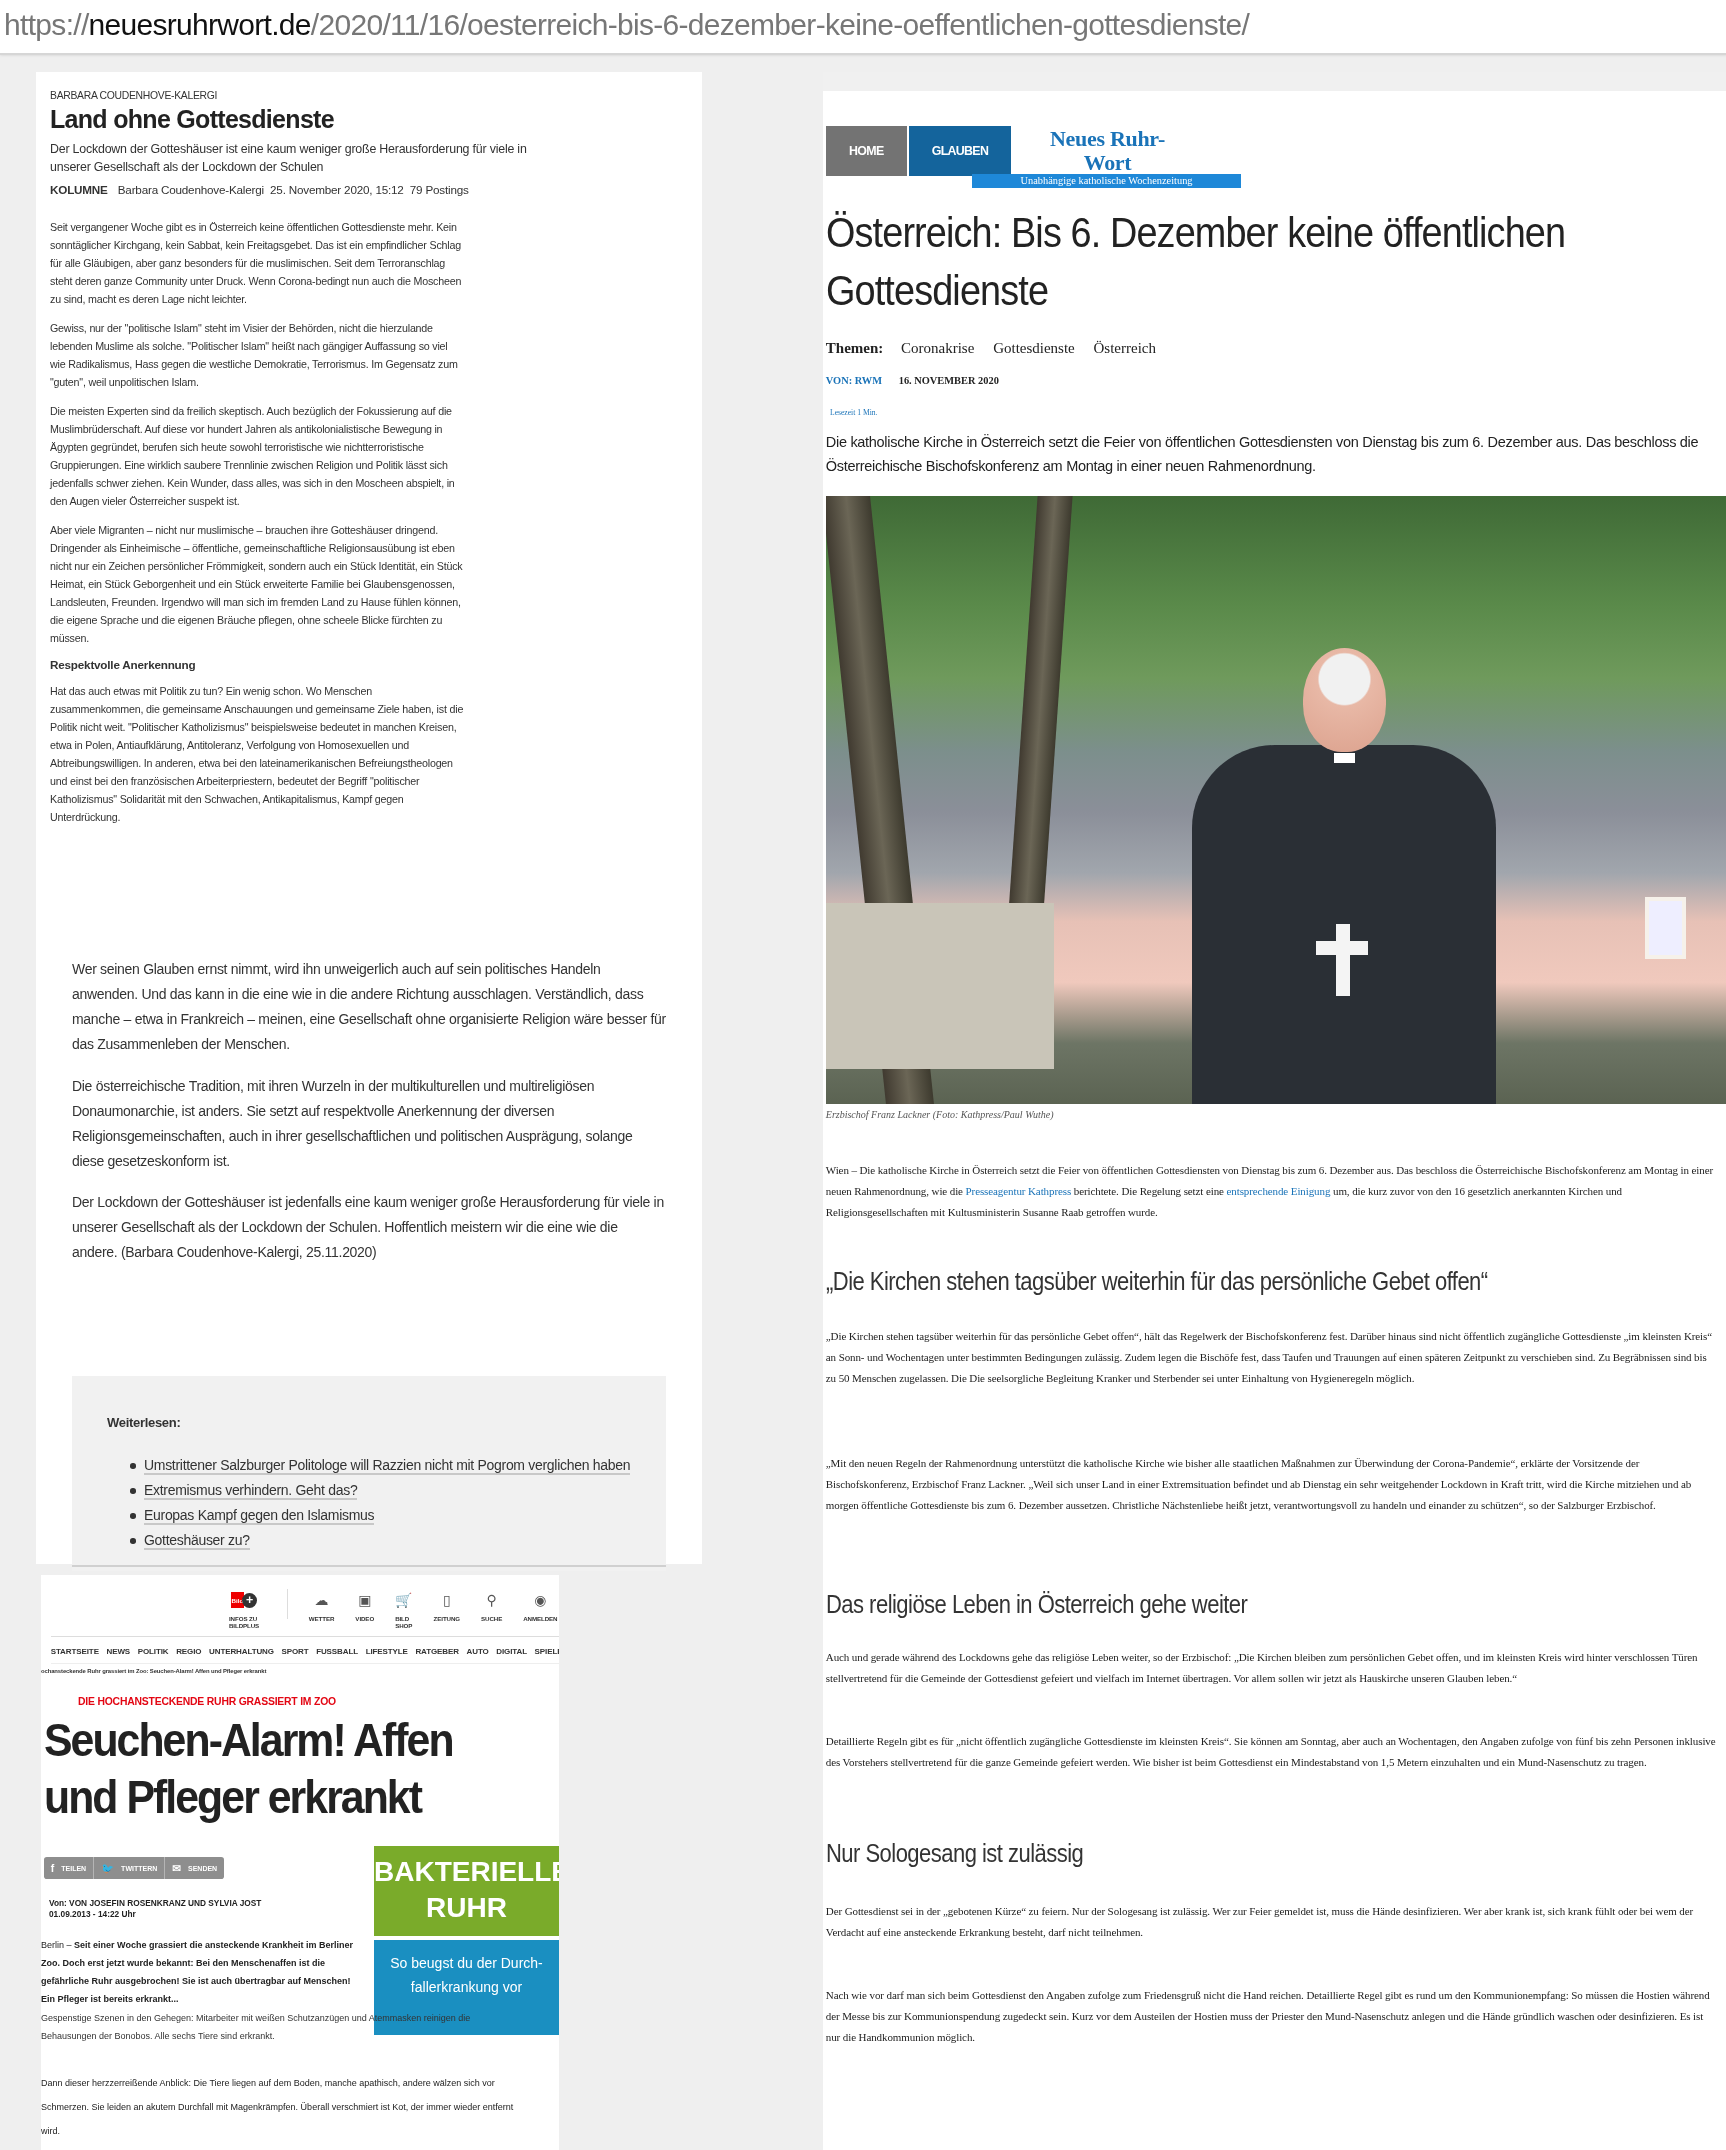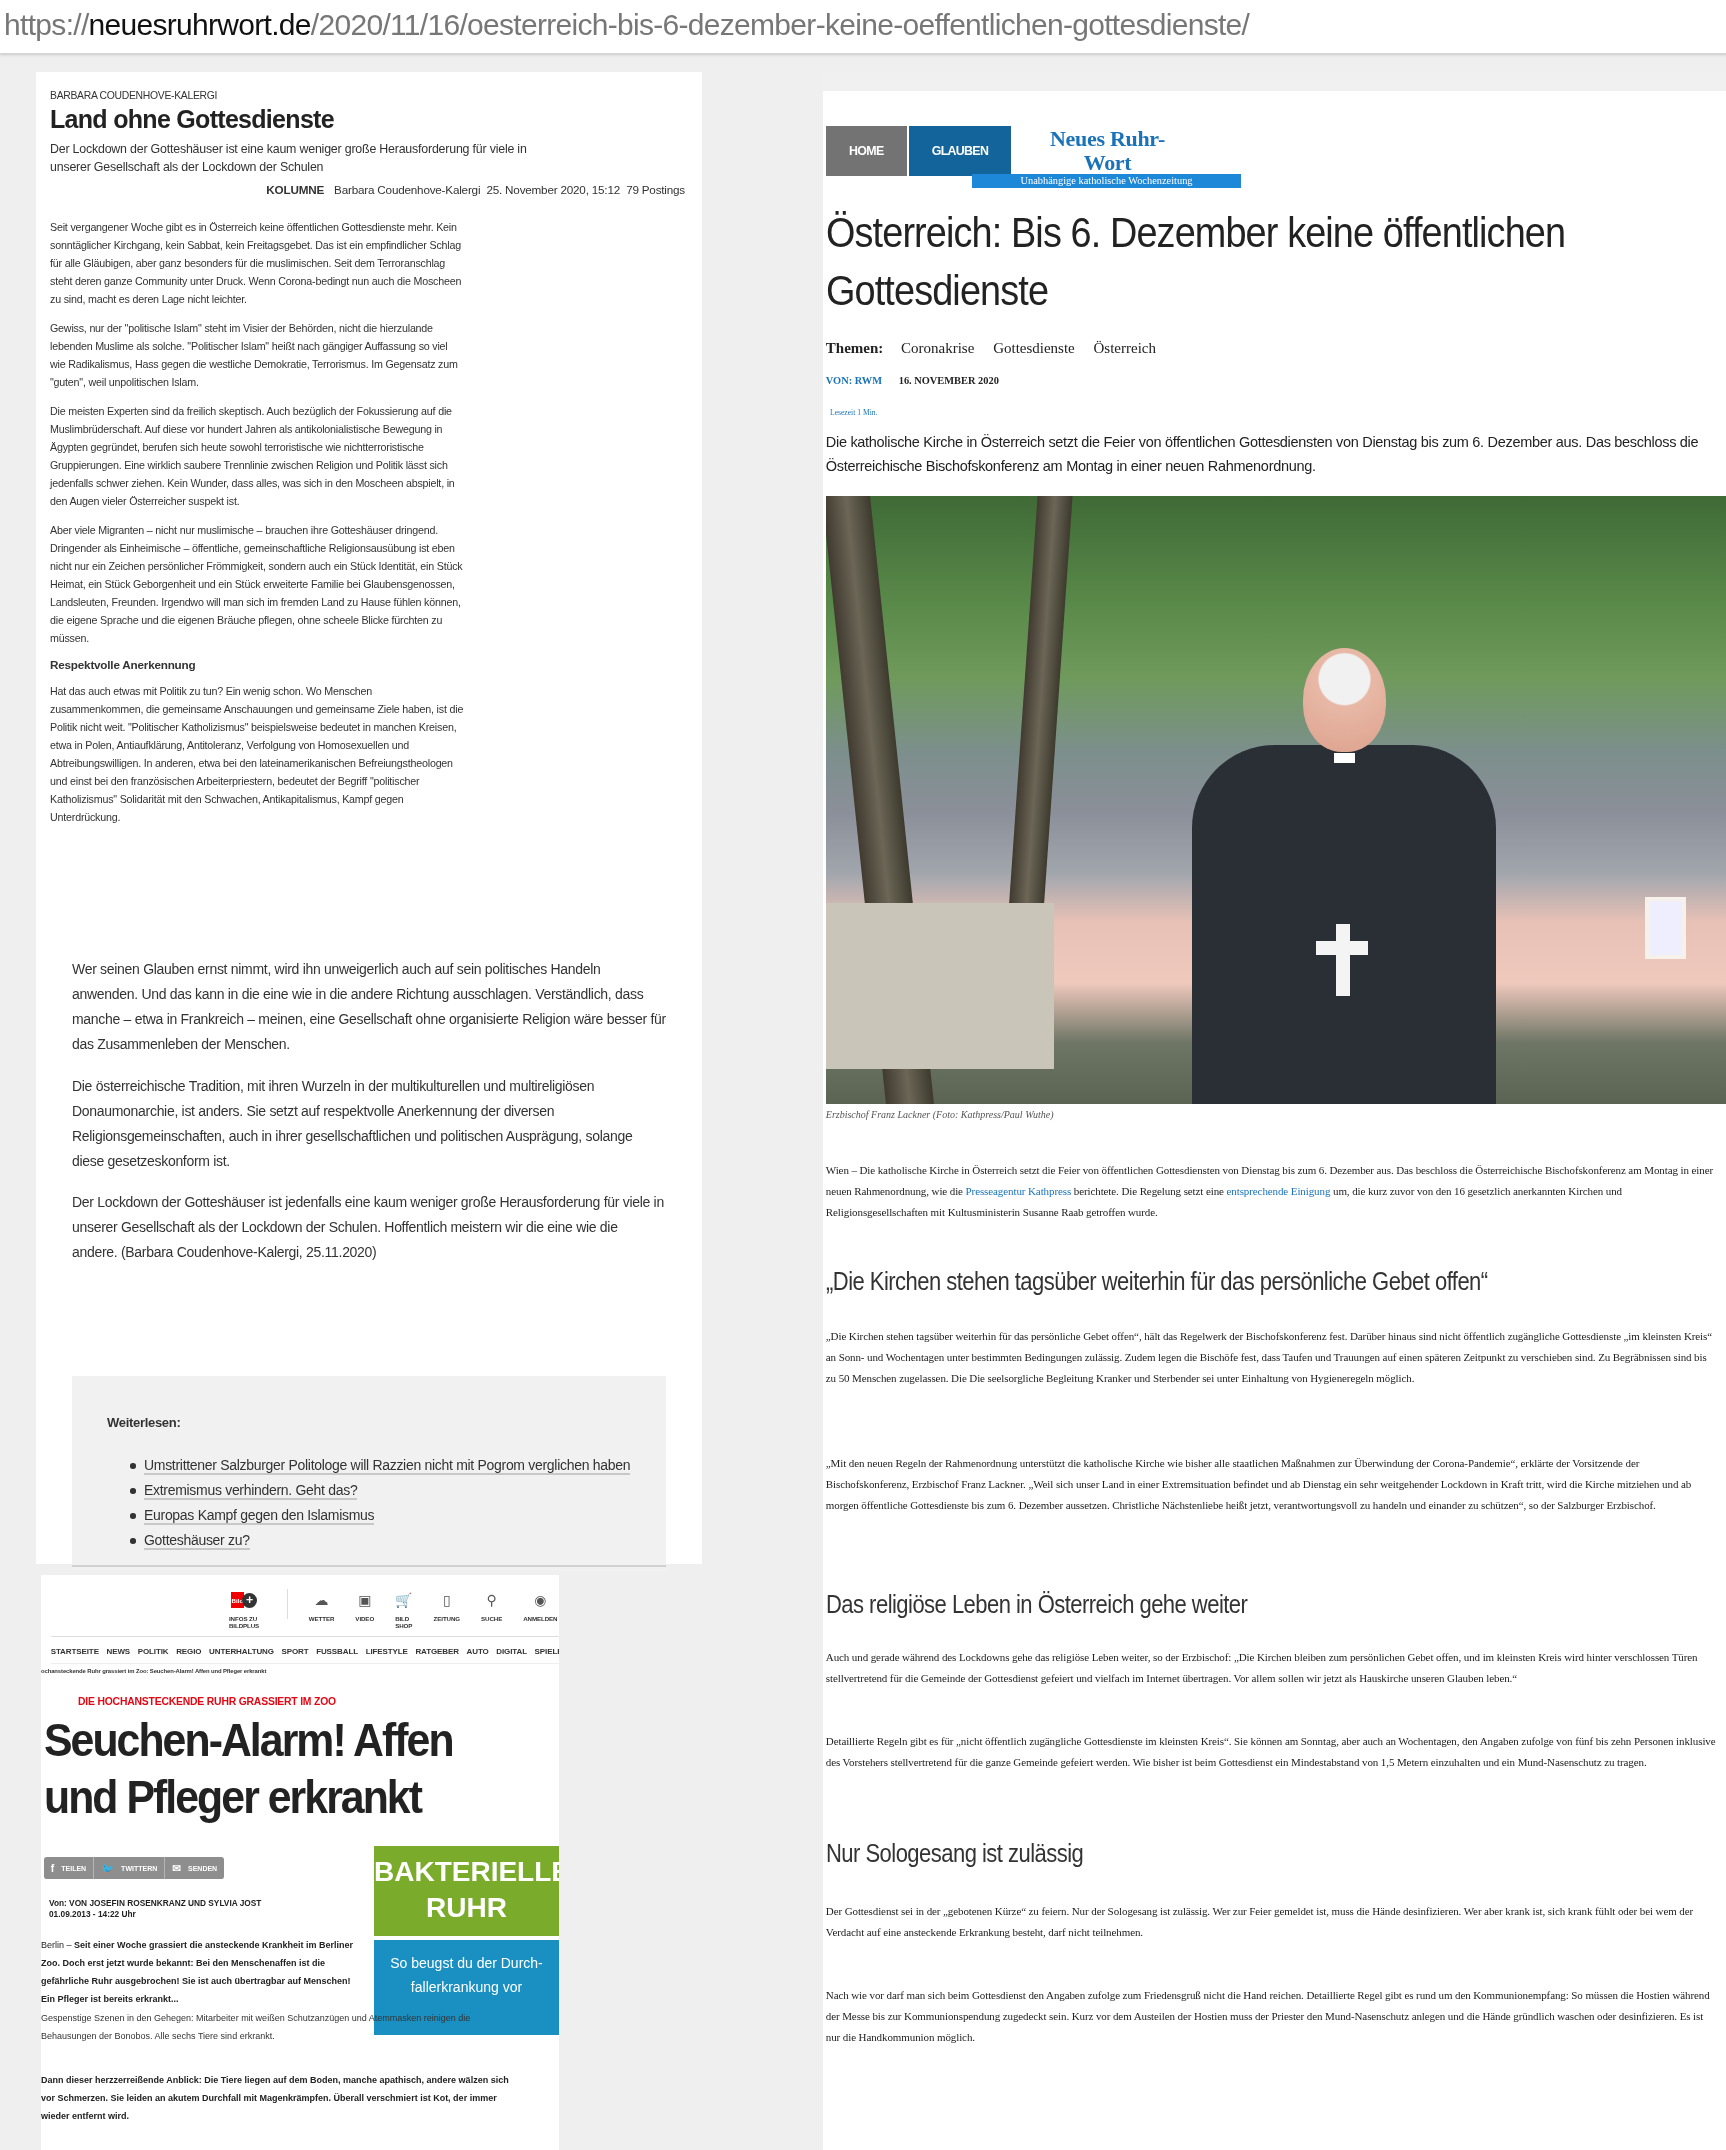--- a/index.html
+++ b/index.html
@@ -14,21 +14,21 @@
   .urlbar .url b { color: #111; font-weight: normal; }
 
   
   .std { position: absolute; left: 36px; top: 72px; width: 666px; height: 1492px; background: #fff; }
   .std .inner { position: absolute; left: 14px; top: 14px; width: 635px; }
   .std .kicker { font-size: 10.4px; color: #333; letter-spacing: -0.3px; margin-top: 4.1px;
                  font-family: "Liberation Sans Narrow", "Liberation Sans", sans-serif; }
   .std .title { font-size: 25px; font-weight: bold; color: #222; margin-top: 4.1px; letter-spacing: -0.7px;
                 font-family: "Liberation Sans Narrow", "Liberation Sans", sans-serif; }
   .std .lead { font-size: 12.4px; color: #333; line-height: 18px; margin-top: 5.5px; width: 511px; letter-spacing: -0.2px; }
-  .std .meta { font-size: 11.7px; color: #333; margin-top: 7px; letter-spacing: -0.2px; text-align: right; }
+  .std .meta { font-size: 11.7px; color: #333; margin-top: 7px; letter-spacing: -0.2px; }
   .std .meta .kol { font-weight: bold; margin-right: 7px; }
   .std .body { width: 414px; margin-top: 22px; }
   .std p { font-size: 10.7px; line-height: 18px; color: #333; margin-bottom: 11px; letter-spacing: -0.2px; }
   .std h3 { font-size: 11.7px; font-weight: bold; color: #333; margin: 5.5px 0 11px; letter-spacing: -0.2px; }
   .std .figure { position: absolute; left: 488px; top: 348px; width: 198px; }
   .std .figure .img { width: 198px; height: 134px; border: 0.7px solid #ccc;
     background:
       radial-gradient(circle at 50% 35%, #c7344b 0 4.1px, transparent 4.8px),
       linear-gradient(90deg, transparent 0 40%, #4f7ec7 40% 60%, transparent 60%),
       linear-gradient(180deg, #2f4b89 0%, #6c94d6 35%, #5a86c4 60%, #6a3a24 75%, #9a7c6a 100%),
@@ -79,21 +79,21 @@
   .bild .share .g { font-size: 10.4px; margin-right: 7px; }
   .bild .promo { position: absolute; left: 333px; top: 271px; width: 185px; height: 180px; }
   .bild .promo .green { height: 90px; background: #7aab2a; color: #fff; font-weight: bold; text-align: center;
                         font-size: 28px; line-height: 36px; padding-top: 8.3px; font-family: "Liberation Sans Narrow", "Liberation Sans", sans-serif; }
   .bild .promo .blue { height: 95px; margin-top: 4.1px; background: #1a8fc1; color: #fff; text-align: center;
                        font-size: 14px; line-height: 23.5px; padding-top: 12.4px; font-family: "Liberation Sans Narrow", "Liberation Sans", sans-serif; }
   .bild .byline { position: absolute; left: 0; top: 323px; font-size: 8.3px; font-weight: bold; color: #222; line-height: 11px; padding-left: 8px; }
   .bild .lead { position: absolute; left: 0; top: 361px; width: 326px; font-size: 9px; line-height: 18px; color: #222; }
   .bild .lead b { font-weight: bold; }
   .bild .p2 { position: absolute; left: 0; top: 434px; width: 483px; font-size: 9px; line-height: 18px; color: #333; }
-  .bild .p3 { position: absolute; left: 0; top: 496px; width: 483px; font-size: 9px; line-height: 18px; color: #222; font-weight: bold; }
+  .bild .p3 { position: absolute; left: 0; top: 496px; width: 483px; font-size: 9px; line-height: 24px; color: #222; font-weight: normal; }
 
   
   .nrw { position: absolute; left: 823px; top: 72px; width: 903px; height: 2079px; background: #fff; }
   .nrw .topgray { position: absolute; left: 0; top: 0; width: 903px; height: 19.3px; background: #f0f0f0; }
   .nrw .navbtn { position: absolute; top: 54px; height: 50px; color: #fff; font-size: 12.4px; font-weight: bold;
                  display: flex; align-items: center; justify-content: center; letter-spacing: -0.7px;
                  font-family: "Liberation Sans Narrow", "Liberation Sans", sans-serif; }
   .nrw .home { left: 2.8px; width: 81px; background: #737373; }
   .nrw .glauben { left: 86px; width: 102px; background: #14649c; }
   .nrw .brand { position: absolute; left: 221px; top: 55px; text-align: center; width: 127px; }

